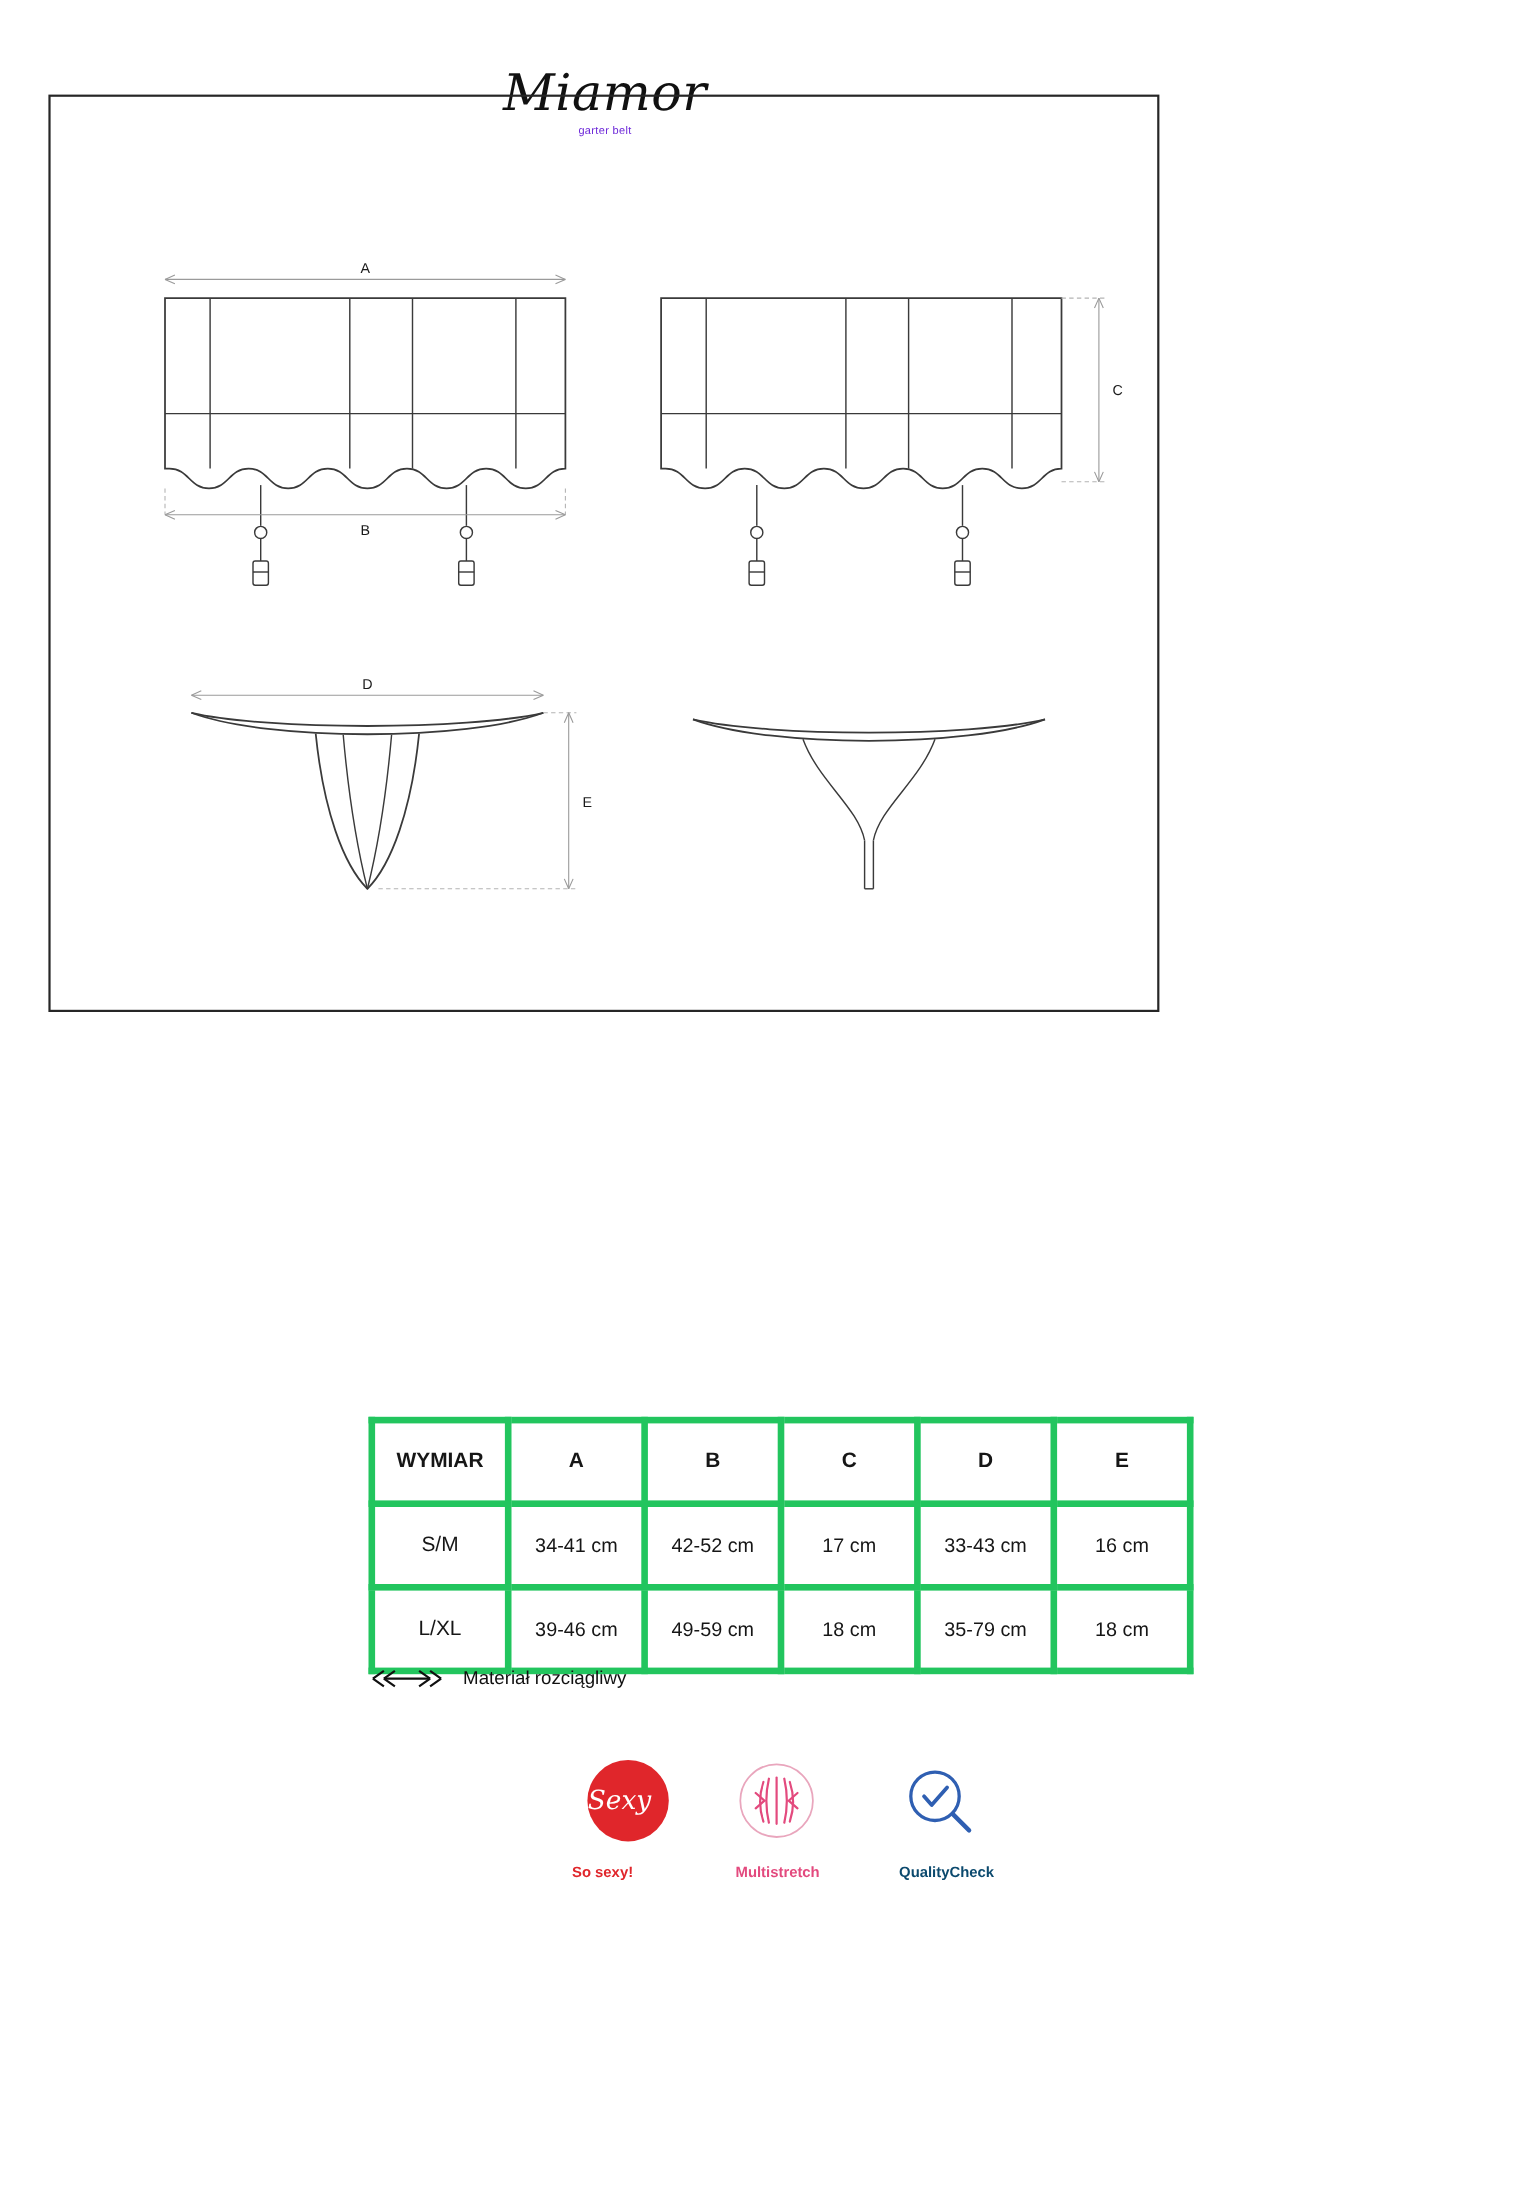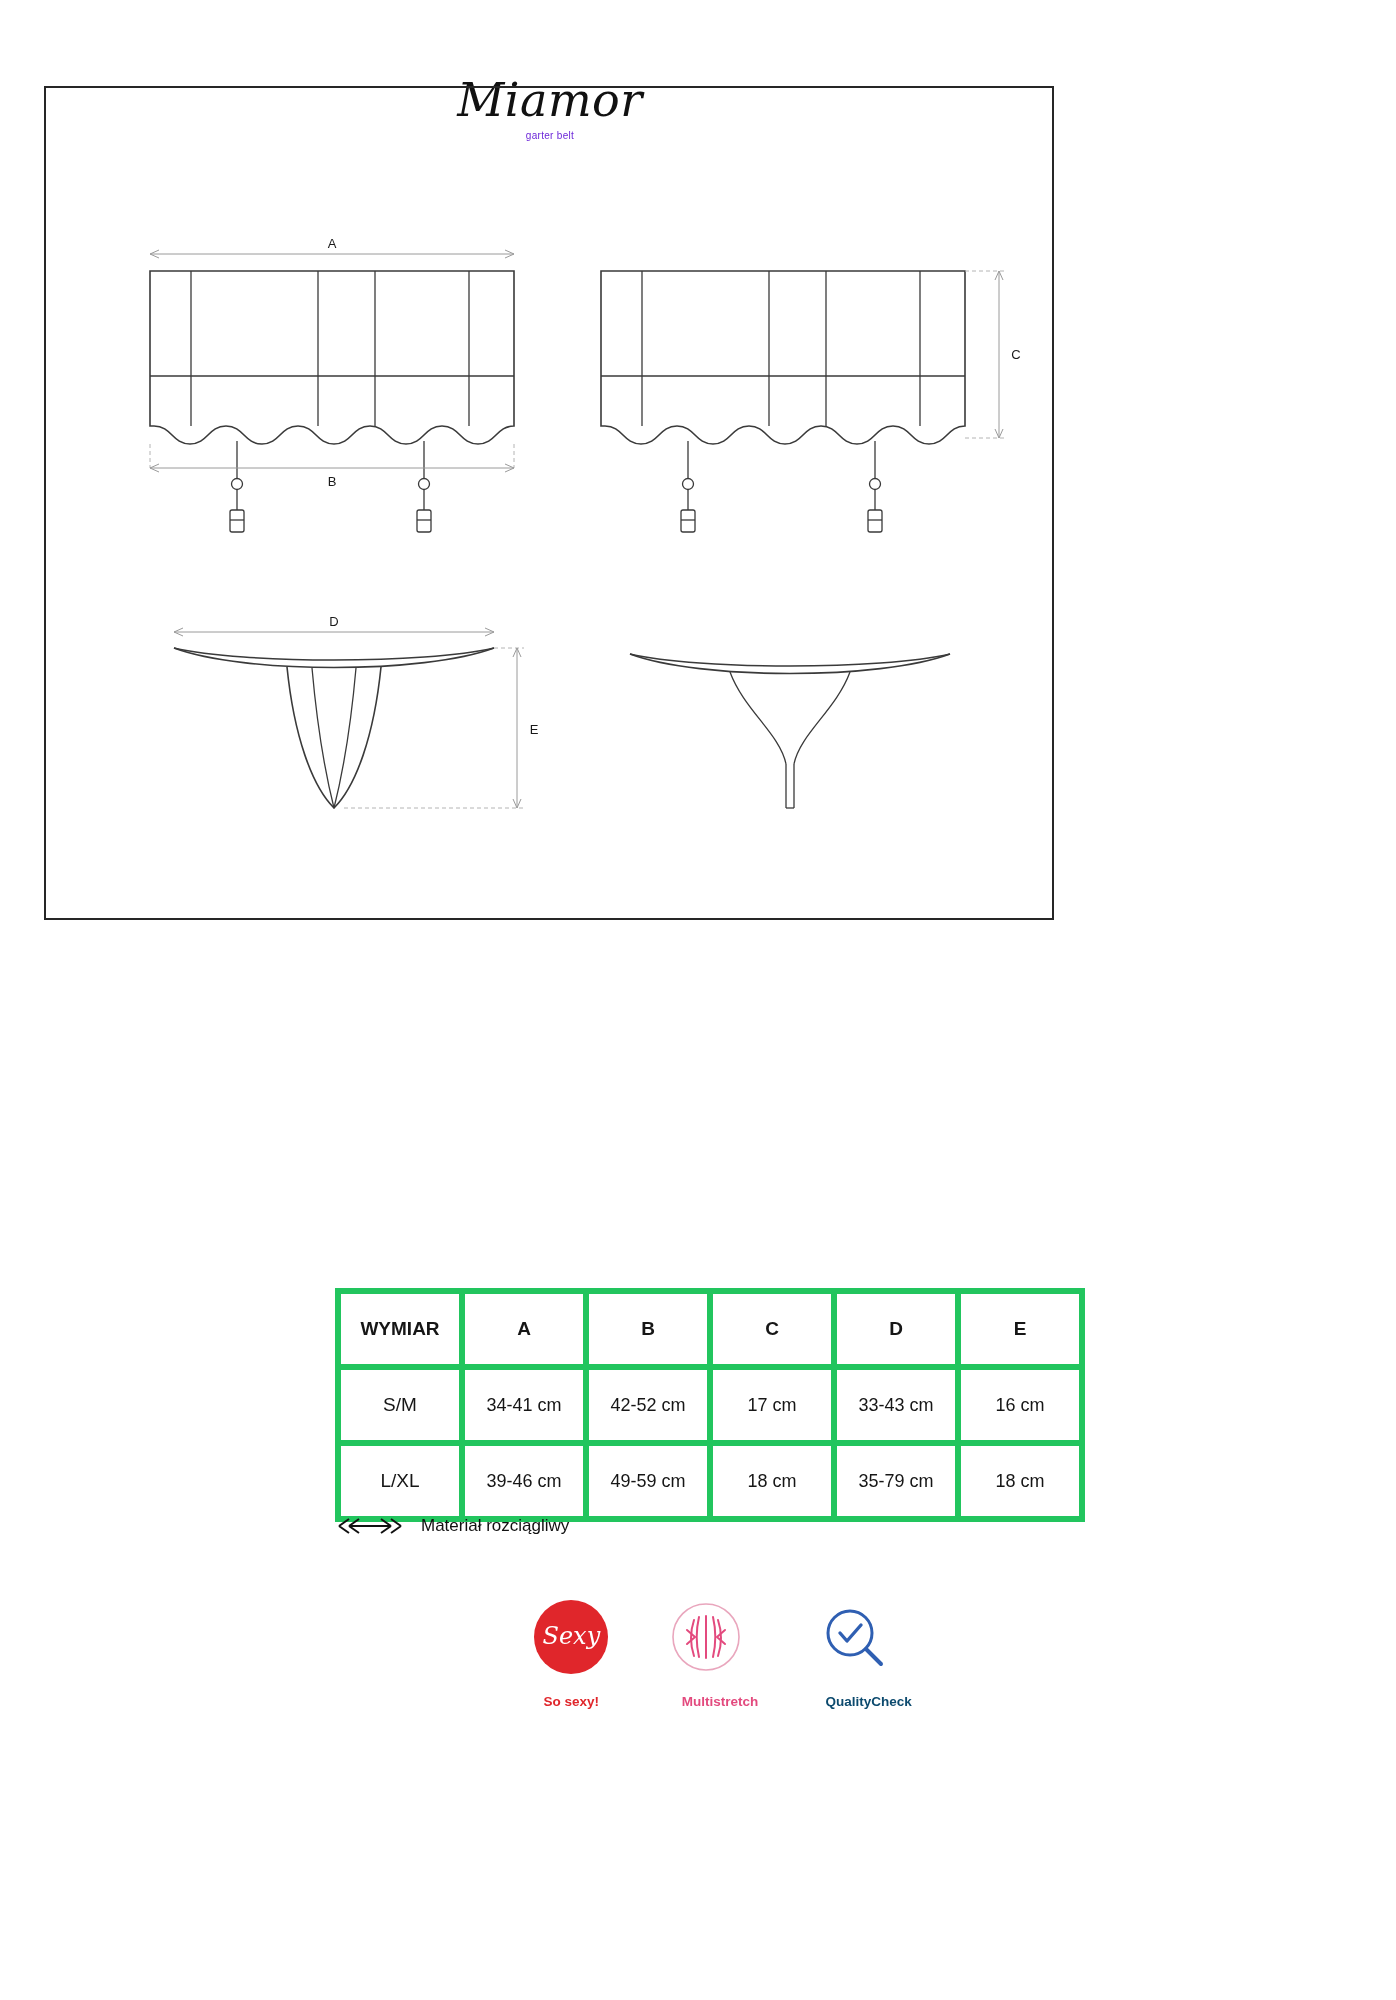--- a/index.html
+++ b/index.html
@@ -39,21 +39,20 @@
     box-sizing: border-box;
   }
   .brand {
     font-family: "DejaVu Serif", serif;
     font-style: italic;
     font-size: 46px;
     line-height: 56px;
     letter-spacing: 0.5px;
     color: #111111;
     font-weight: 400;
-    margin-top: 16px;
   }
   .subtitle {
     font-size: 10px;
     letter-spacing: 0.3px;
     color: #6d28d9;
     margin-top: 2px;
   }
 
   
   .drawings {
@@ -121,21 +120,20 @@
     position: absolute;
     left: 520px;
     top: 1600px;
     width: 400px;
     display: flex;
     gap: 46px;
     align-items: flex-start;
   }
   .badge {
     width: 106px;
-    text-align: center;
   }
   .badge .cap {
     margin-top: 20px;
     font-size: 13.5px;
     font-weight: bold;
   }
   .cap-red { color: #e0262b; }
   .cap-pink { color: #e34a7e; }
   .cap-blue { color: #0c4a6e; }
   .sexy-circle {

